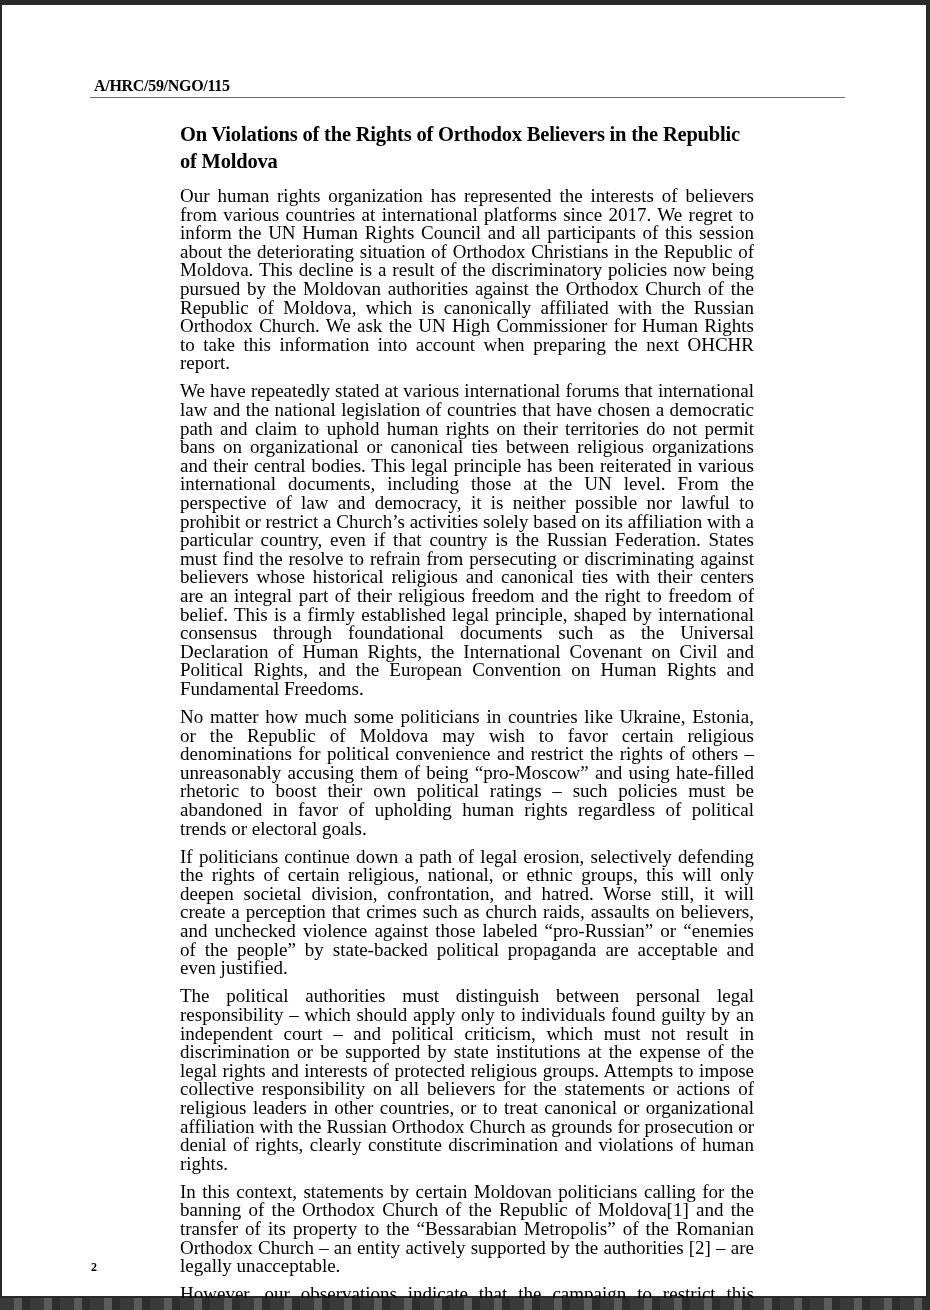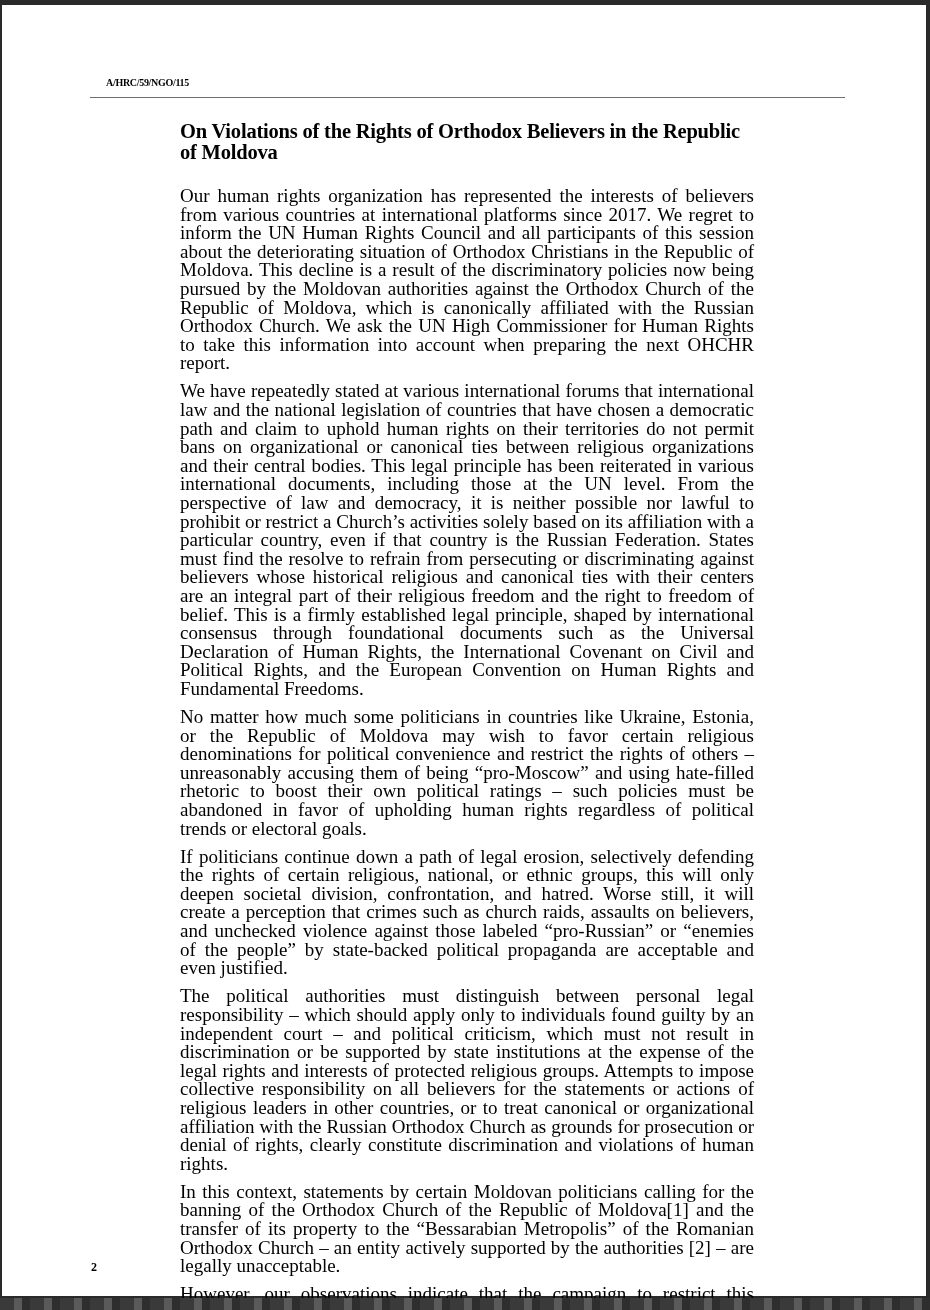--- a/index.html
+++ b/index.html
@@ -26,43 +26,43 @@
   .next-page-strip {
     position: absolute;
     left: 0;
     top: 1298px;
     width: 930px;
     height: 12px;
     background: repeating-linear-gradient(90deg, #3a3a3a 0 14px, #5a5a5a 14px 22px, #2e2e2e 22px 30px);
   }
   .doc-symbol {
     position: absolute;
-    left: 104px;
+    left: 92px;
     top: 72px;
-    font-size: 10px;
+    font-size: 16px;
     font-weight: bold;
     letter-spacing: -0.3px;
   }
   .header-rule {
     position: absolute;
     left: 88px;
     top: 92px;
     width: 755px;
     height: 0;
     border-top: 1px solid #6e6e6e;
   }
   .title {
     position: absolute;
     left: 178px;
     top: 116px;
     width: 580px;
     margin: 0;
     font-size: 20.5px;
     font-weight: bold;
-    line-height: 21px;
+    line-height: 27px;
     letter-spacing: -0.2px;
   }
   .body-text {
     position: absolute;
     left: 178px;
     top: 182px;
     width: 574px;
   }
   .body-text p {
     margin: 0 0 9.5px 0;

